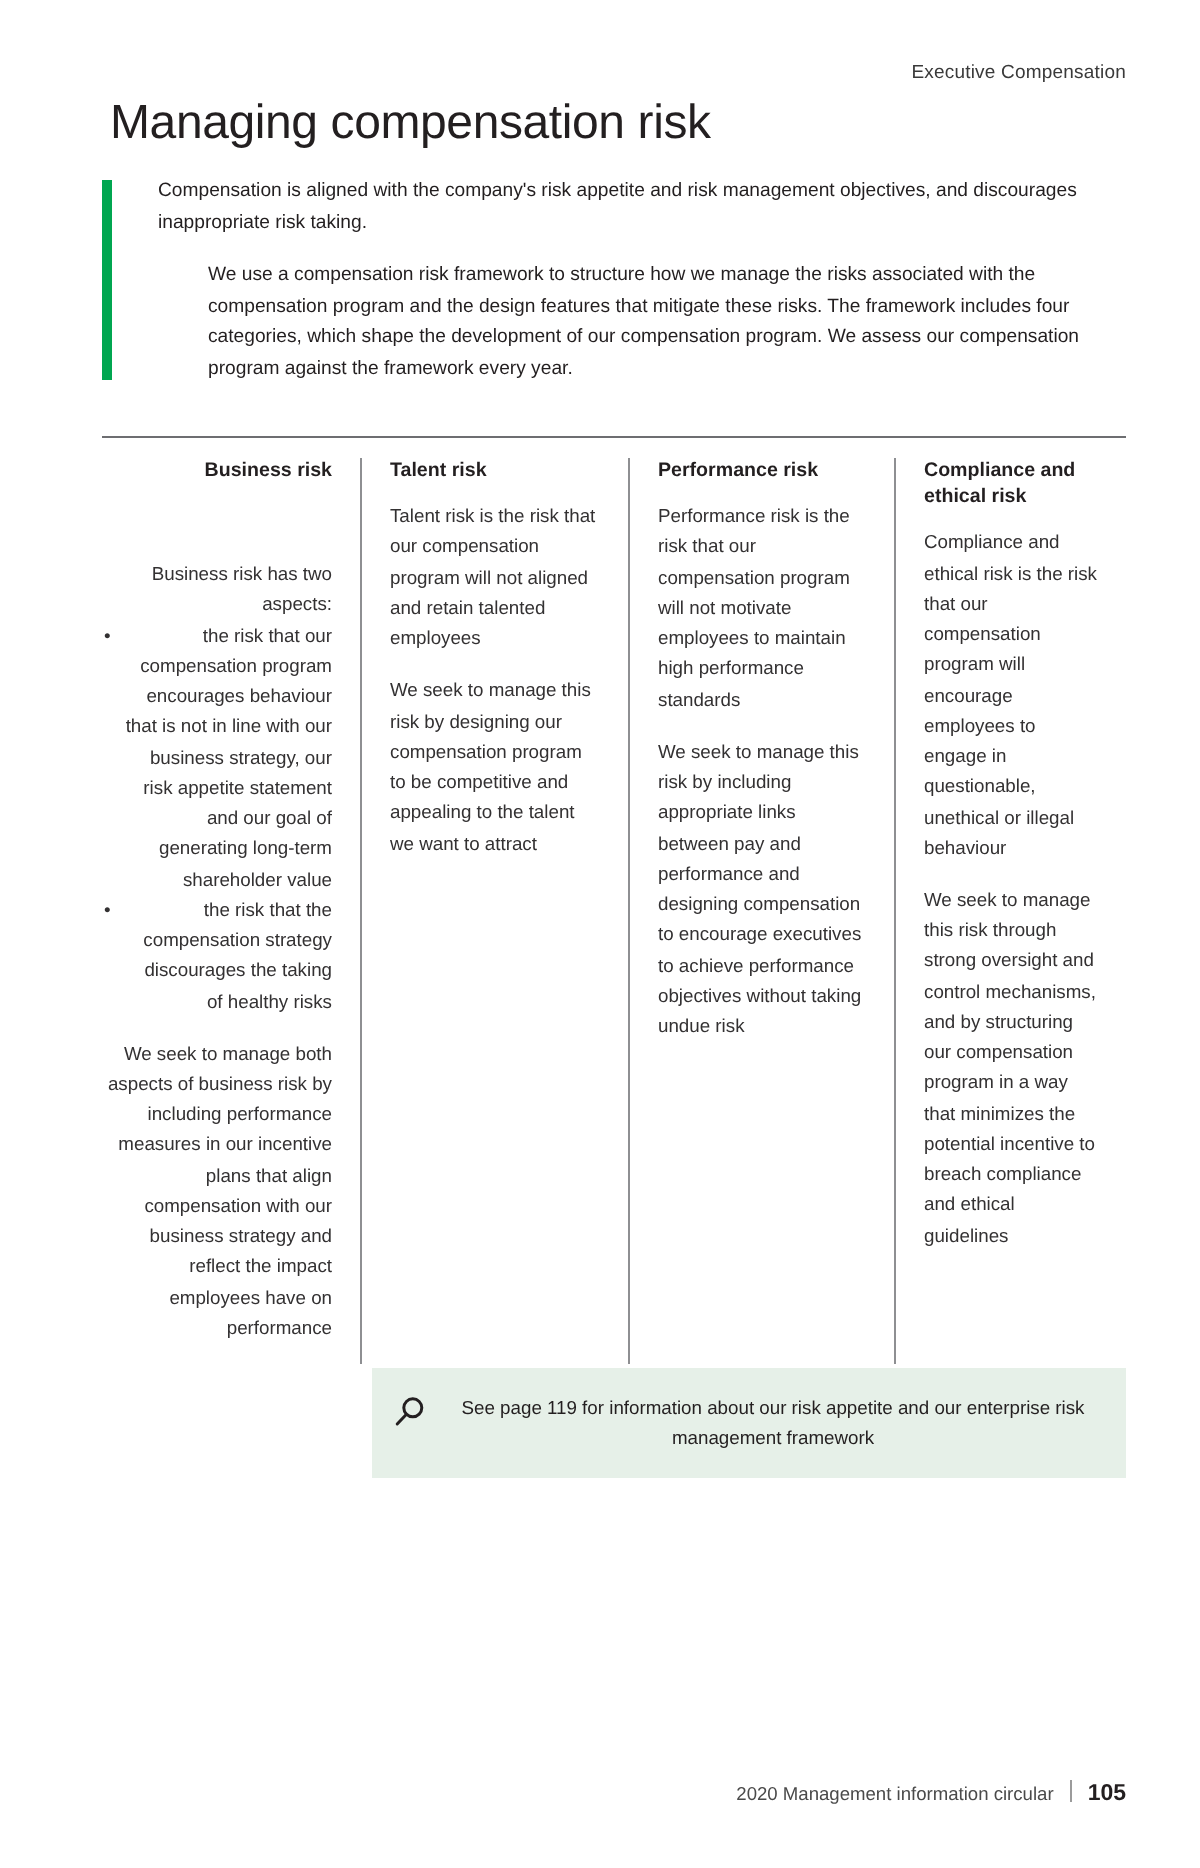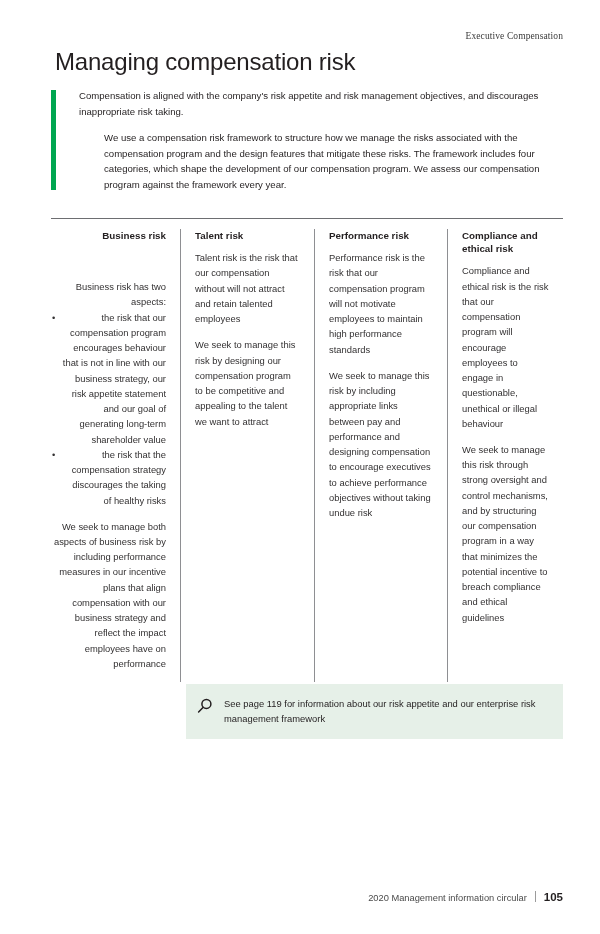--- a/index.html
+++ b/index.html
@@ -23,21 +23,20 @@
 
   
   .running-header {
     position: absolute;
     top: 31px;
     right: 37px;
     font-size: 9.5px;
     color: #3a3a3a;
     letter-spacing: 0.1px;
     white-space: nowrap;
-    font-family: Liberation Serif, serif;
   }
 
   
   .page-title {
     position: absolute;
     top: 49px;
     left: 55px;
     font-size: 24px;
     font-weight: 400;
     color: #231f20;
@@ -157,20 +156,21 @@
   .callout-icon {
     flex: 0 0 auto;
     width: 18px;
     height: 18px;
     margin-top: 1px;
   }
   .callout-text {
     font-size: 9.4px;
     line-height: 1.62;
     color: #231f20;
+    text-align: center;
   }
 
   
   .footer {
     position: absolute;
     right: 37px;
     bottom: 31px;
     display: flex;
     align-items: baseline;
     gap: 8px;
@@ -218,21 +218,21 @@
       <p class="col-para" style="margin-bottom:0;margin-top:37px;">Business risk has two aspects:</p>
       <ul class="col-list">
         <li>the risk that our compensation program encourages behaviour that is not in line with our business strategy, our risk appetite statement and our goal of generating long-term shareholder value</li>
         <li>the risk that the compensation strategy discourages the taking of healthy risks</li>
       </ul>
       <p class="col-para">We seek to manage both aspects of business risk by including performance measures in our incentive plans that align compensation with our business strategy and reflect the impact employees have on performance</p>
     </div>
 
     <div class="col col-2">
       <div class="col-heading">Talent risk</div>
-      <p class="col-para">Talent risk is the risk that our compensation without will not attract and retain talented employees</p>
+      <p class="col-para">Talent risk is the risk that our compensation program will not aligned and retain talented employees</p>
       <p class="col-para">We seek to manage this risk by designing our compensation program to be competitive and appealing to the talent we want to attract</p>
     </div>
 
     <div class="col col-3">
       <div class="col-heading">Performance risk</div>
       <p class="col-para">Performance risk is the risk that our compensation program will not motivate employees to maintain high performance standards</p>
       <p class="col-para">We seek to manage this risk by including appropriate links between pay and performance and designing compensation to encourage executives to achieve performance objectives without taking undue risk</p>
     </div>
 
     <div class="col col-4">

